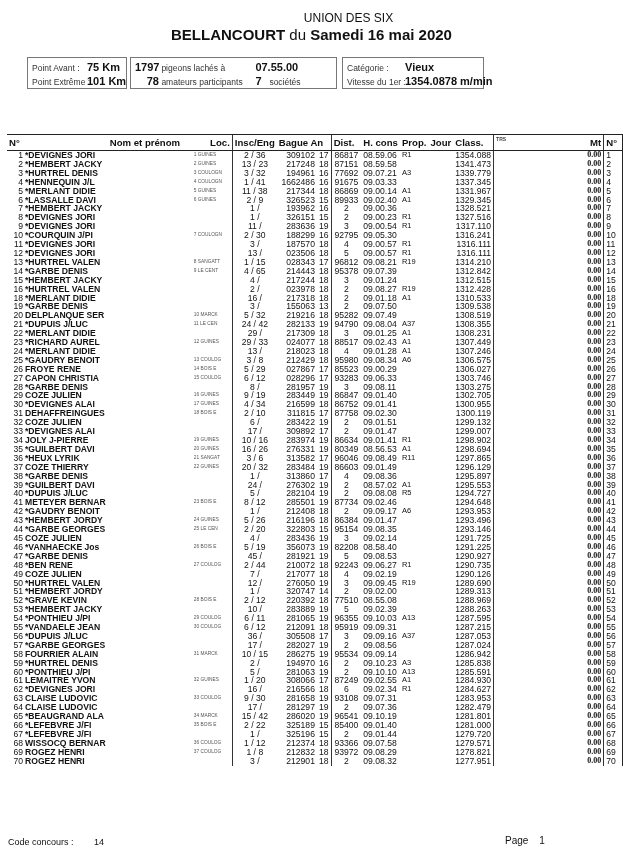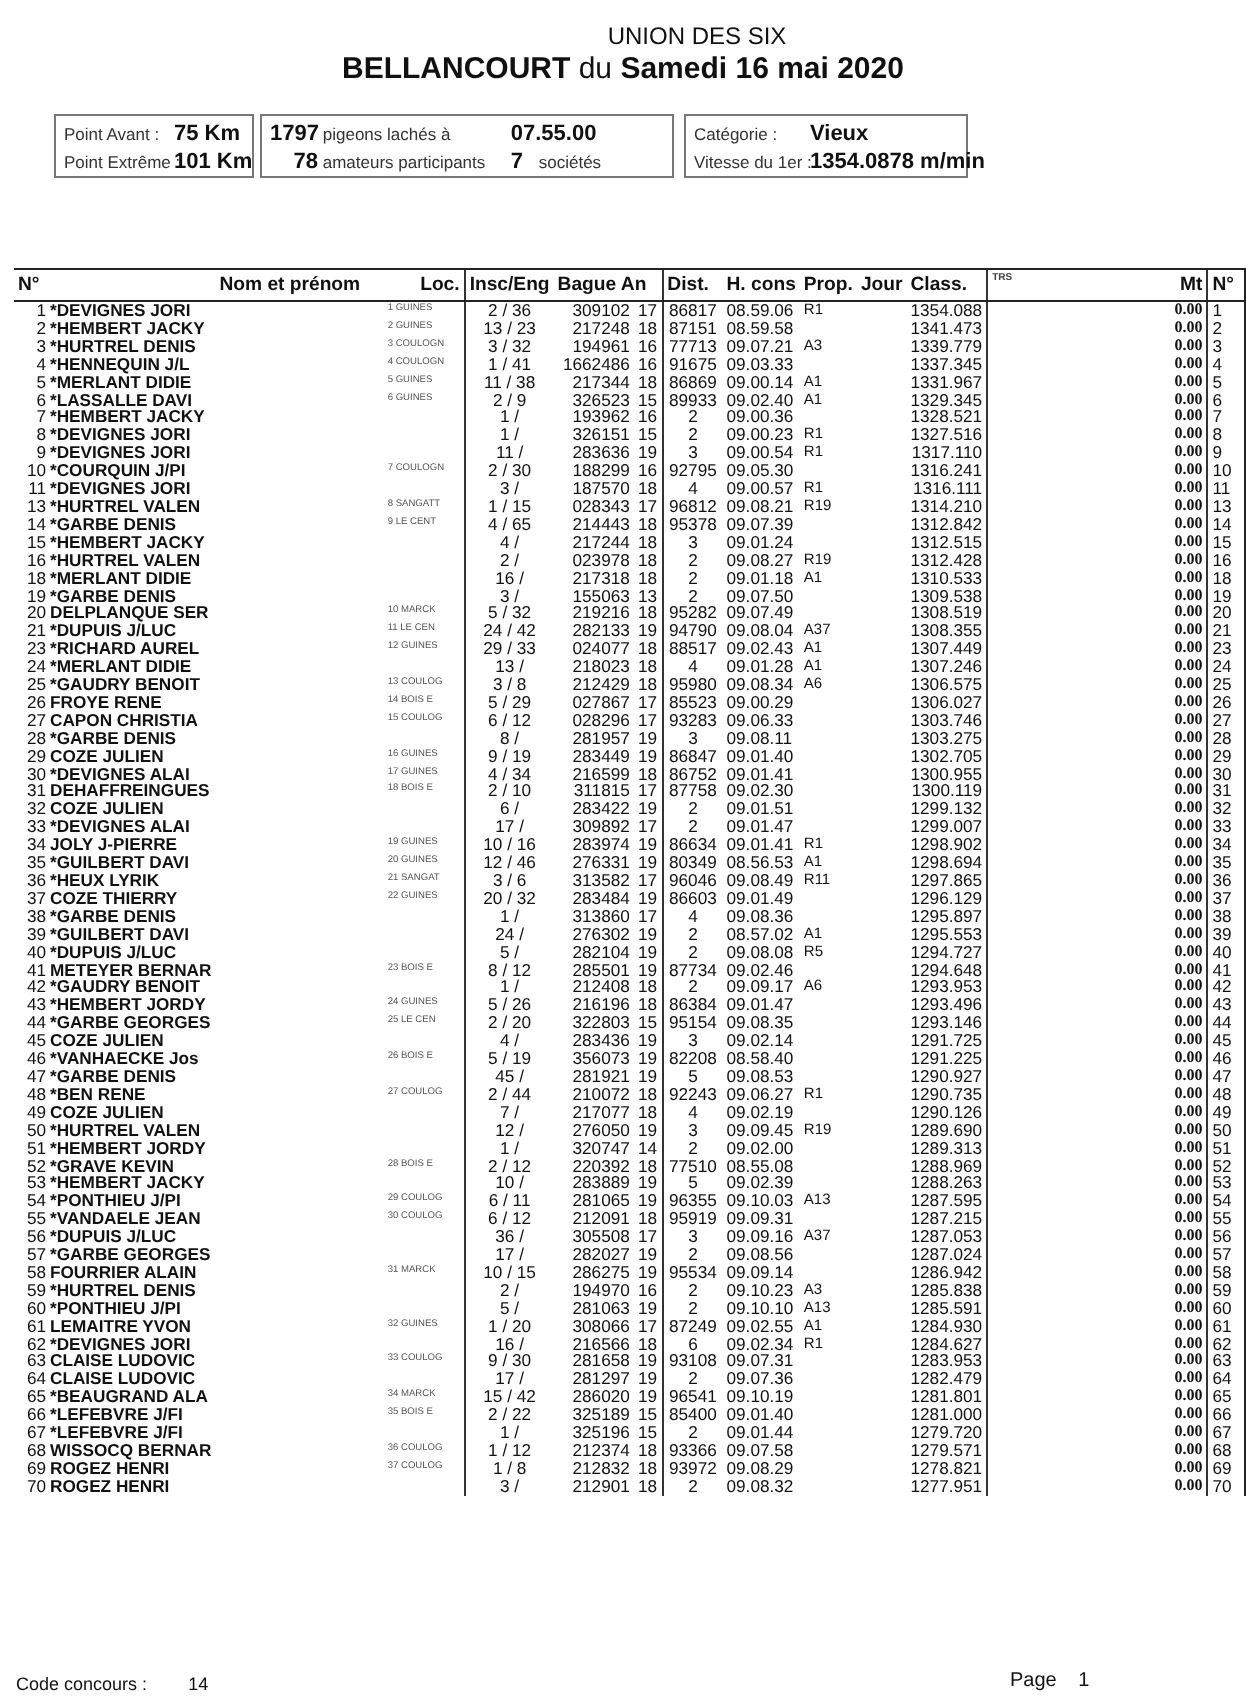--- a/index.html
+++ b/index.html
@@ -107,21 +107,21 @@
         <td class="c-trs"></td>
         <td class="c-mt">0.00</td>
         <td class="c-n2">2</td>
       </tr>
       <tr>
         <td class="c-name" colspan="2"><span class="n">3</span><span>*HURTREL DENIS</span></td>
         <td class="c-loc">3 COULOGN</td>
         <td class="c-insc">3 / 32</td>
         <td class="c-bague">194961</td>
         <td class="c-an">16</td>
-        <td class="c-dist">77713</td>
+        <td class="c-dist">77692</td>
         <td class="c-hcons">09.07.21</td>
         <td class="c-prop">A3</td>
         <td class="c-jour"></td>
         <td class="c-class">1339.779</td>
         <td class="c-trs"></td>
         <td class="c-mt">0.00</td>
         <td class="c-n2">3</td>
       </tr>
       <tr>
         <td class="c-name" colspan="2"><span class="n">4</span><span>*HENNEQUIN J/L</span></td>
@@ -237,20 +237,35 @@
         <td class="c-dist">4</td>
         <td class="c-hcons">09.00.57</td>
         <td class="c-prop">R1</td>
         <td class="c-jour"></td>
         <td class="c-class">1316.111</td>
         <td class="c-trs"></td>
         <td class="c-mt">0.00</td>
         <td class="c-n2">11</td>
       </tr>
       <tr>
+        <td class="c-name" colspan="2"><span class="n">12</span><span>*DEVIGNES JORI</span></td>
+        <td class="c-loc"></td>
+        <td class="c-insc">13 /</td>
+        <td class="c-bague">023506</td>
+        <td class="c-an">18</td>
+        <td class="c-dist">5</td>
+        <td class="c-hcons">09.00.57</td>
+        <td class="c-prop">R1</td>
+        <td class="c-jour"></td>
+        <td class="c-class">1316.111</td>
+        <td class="c-trs"></td>
+        <td class="c-mt">0.00</td>
+        <td class="c-n2">12</td>
+      </tr>
+      <tr>
         <td class="c-name" colspan="2"><span class="n">13</span><span>*HURTREL VALEN</span></td>
         <td class="c-loc">8 SANGATT</td>
         <td class="c-insc">1 / 15</td>
         <td class="c-bague">028343</td>
         <td class="c-an">17</td>
         <td class="c-dist">96812</td>
         <td class="c-hcons">09.08.21</td>
         <td class="c-prop">R19</td>
         <td class="c-jour"></td>
         <td class="c-class">1314.210</td>
@@ -357,20 +372,35 @@
         <td class="c-dist">94790</td>
         <td class="c-hcons">09.08.04</td>
         <td class="c-prop">A37</td>
         <td class="c-jour"></td>
         <td class="c-class">1308.355</td>
         <td class="c-trs"></td>
         <td class="c-mt">0.00</td>
         <td class="c-n2">21</td>
       </tr>
       <tr>
+        <td class="c-name" colspan="2"><span class="n">22</span><span>*MERLANT DIDIE</span></td>
+        <td class="c-loc"></td>
+        <td class="c-insc">29 /</td>
+        <td class="c-bague">217309</td>
+        <td class="c-an">18</td>
+        <td class="c-dist">3</td>
+        <td class="c-hcons">09.01.25</td>
+        <td class="c-prop">A1</td>
+        <td class="c-jour"></td>
+        <td class="c-class">1308.231</td>
+        <td class="c-trs"></td>
+        <td class="c-mt">0.00</td>
+        <td class="c-n2">22</td>
+      </tr>
+      <tr>
         <td class="c-name" colspan="2"><span class="n">23</span><span>*RICHARD AUREL</span></td>
         <td class="c-loc">12 GUINES</td>
         <td class="c-insc">29 / 33</td>
         <td class="c-bague">024077</td>
         <td class="c-an">18</td>
         <td class="c-dist">88517</td>
         <td class="c-hcons">09.02.43</td>
         <td class="c-prop">A1</td>
         <td class="c-jour"></td>
         <td class="c-class">1307.449</td>
@@ -539,21 +569,21 @@
         <td class="c-prop">R1</td>
         <td class="c-jour"></td>
         <td class="c-class">1298.902</td>
         <td class="c-trs"></td>
         <td class="c-mt">0.00</td>
         <td class="c-n2">34</td>
       </tr>
       <tr>
         <td class="c-name" colspan="2"><span class="n">35</span><span>*GUILBERT DAVI</span></td>
         <td class="c-loc">20 GUINES</td>
-        <td class="c-insc">12 / 46</td>
+        <td class="c-insc">16 / 26</td>
         <td class="c-bague">276331</td>
         <td class="c-an">19</td>
         <td class="c-dist">80349</td>
         <td class="c-hcons">08.56.53</td>
         <td class="c-prop">A1</td>
         <td class="c-jour"></td>
         <td class="c-class">1298.694</td>
         <td class="c-trs"></td>
         <td class="c-mt">0.00</td>
         <td class="c-n2">35</td>

